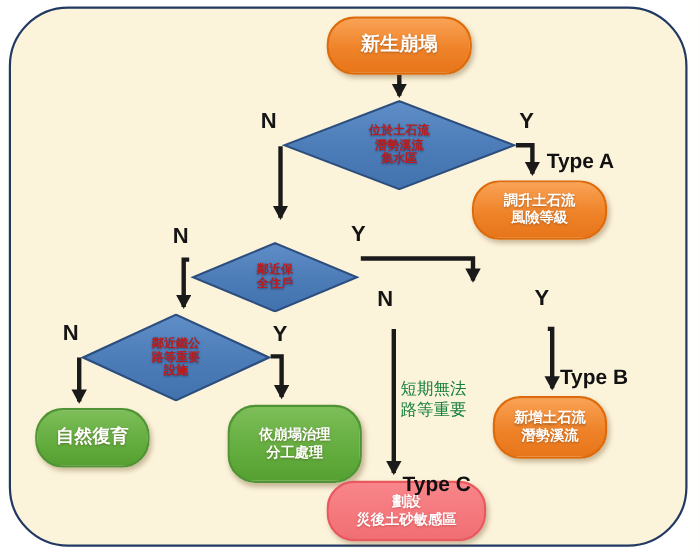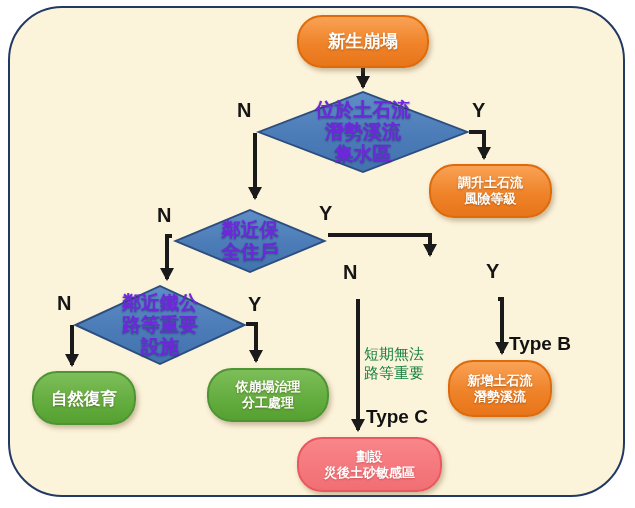--- a/index.html
+++ b/index.html
@@ -8,39 +8,39 @@
   .stage{position:absolute;inset:0;}
   .card{position:absolute;left:8px;top:6px;width:617px;height:491px;
         background:var(--card_bg,#FCF3DB);
         border:2px solid var(--card_border,#223A63);
         border-radius:54px;box-sizing:border-box;}
   .wires{position:absolute;left:0;top:0;z-index:1;}
   .node{position:absolute;z-index:2;display:flex;flex-direction:column;
         align-items:center;justify-content:center;color:#fff;font-weight:bold;
         text-align:center;box-sizing:border-box;
         text-shadow:0 1px 2px rgba(60,30,0,.35);}
-  .rbox{border-radius:25px;border:2px solid;box-shadow:2px 3px 5px rgba(110,85,40,.38);}
+  .rbox{border-radius:25px;border:2px solid;box-shadow:2px 3px 5px rgba(110,85,40,.38);font-family:Liberation Mono, monospace;}
   .rbox.orange{background:linear-gradient(180deg,#F9A255 0%,#EF8329 55%,#E8751A 100%);
                border-color:#DD6B0B;}
   .rbox.green{background:linear-gradient(180deg,#7DBE59 0%,#63AC3E 60%,#56A032 100%);
               border-color:#4F9434;}
   .rbox.pink{background:linear-gradient(180deg,#F8868A 0%,#F4777C 60%,#F06F74 100%);
              border-color:#E9585F;text-shadow:0 1px 2px rgba(120,20,20,.3);}
   .rbox span{line-height:1.22;font-size:13px;}
   .start span{font-size:17.5px;}
   .diamond{position:absolute;z-index:2;}
   .diamond::before{content:"";position:absolute;inset:0;
         background:var(--blue_dark,#2C4E7E);
         clip-path:polygon(50% 0,100% 50%,50% 100%,0 50%);}
   .diamond::after{content:"";position:absolute;inset:2px 5px;
         background:linear-gradient(180deg,#5E8DC7 0%,#4C7CB7 55%,#4273AE 100%);
         clip-path:polygon(50% 0,100% 50%,50% 100%,0 50%);}
   .diamond .txt{position:relative;z-index:1;height:100%;display:flex;
         flex-direction:column;align-items:center;justify-content:center;
-        color:#6d28d9;font-weight:bold;font-size:19px;line-height:1.16;
+        color:#b91c1c;font-weight:bold;font-size:11px;line-height:1.16;
         text-shadow:0 1px 2px rgba(0,20,60,.45);}
   .branch{position:absolute;z-index:3;font-size:20px;font-weight:600;color:#151515;}
   .typetag{position:absolute;z-index:3;font-size:19px;font-weight:bold;color:#111;}
   .note{position:absolute;z-index:3;font-size:15px;color:#15803d;line-height:1.25;
         font-weight:500;}
   .note span{display:block;}
 </style>
 </head>
 <body>
 
@@ -73,27 +73,28 @@
 
   <div class="diamond" style="left:256px;top:91px;width:214px;height:82px;">
     <div class="txt">
       <span>位於土石流</span>
       <span>潛勢溪流</span>
       <span>集水區</span>
     </div>
   </div>
   <div class="branch" style="left:237px;top:99px;">N</div>
   <div class="branch" style="left:472px;top:99px;">Y</div>
+  <div class="typetag" style="left:497px;top:137px;">Type A</div>
 
   <div class="node rbox orange" style="left:429px;top:164px;width:123px;height:54px;">
     <span>調升土石流</span>
     <span>風險等級</span>
   </div>
 
-  <div class="diamond" style="left:173px;top:209px;width:154px;height:64px;">
+  <div class="diamond" style="left:173px;top:220px;width:154px;height:64px;">
     <div class="txt">
       <span>鄰近保</span>
       <span>全住戶</span>
     </div>
   </div>
   <div class="branch" style="left:157px;top:204px;">N</div>
   <div class="branch" style="left:319px;top:202px;">Y</div>
 
   <div class="diamond" style="left:73px;top:285px;width:174px;height:80px;">
     <div class="txt">
@@ -105,34 +106,34 @@
   <div class="branch" style="left:57px;top:292px;">N</div>
   <div class="branch" style="left:248px;top:293px;">Y</div>
 
   <div class="branch" style="left:343px;top:261px;">N</div>
   <div class="branch" style="left:486px;top:260px;">Y</div>
   <div class="typetag" style="left:509px;top:333px;">Type B</div>
 
   <div class="node rbox green" style="left:32px;top:371px;width:104px;height:54px;">
     <span style="font-size:16.5px;">自然復育</span>
   </div>
-  <div class="node rbox green" style="left:207px;top:368px;width:122px;height:54px;">
+  <div class="node rbox green" style="left:207px;top:368px;width:122px;height:71px;">
     <span>依崩塌治理</span>
     <span>分工處理</span>
   </div>
 
   <div class="node rbox orange" style="left:448px;top:360px;width:104px;height:57px;">
     <span>新增土石流</span>
     <span>潛勢溪流</span>
   </div>
 
   <div class="note" style="left:364px;top:345px;">
     <span>短期無法</span>
     <span>路等重要</span>
   </div>
-  <div class="typetag" style="left:366px;top:406px;">Type C</div>
+  <div class="typetag" style="left:366px;top:430px;">Type C</div>
 
   <div class="node rbox pink" style="left:297px;top:437px;width:145px;height:55px;">
     <span>劃設</span>
     <span>災後土砂敏感區</span>
   </div>
 
 </div>
 
 </body></html>

